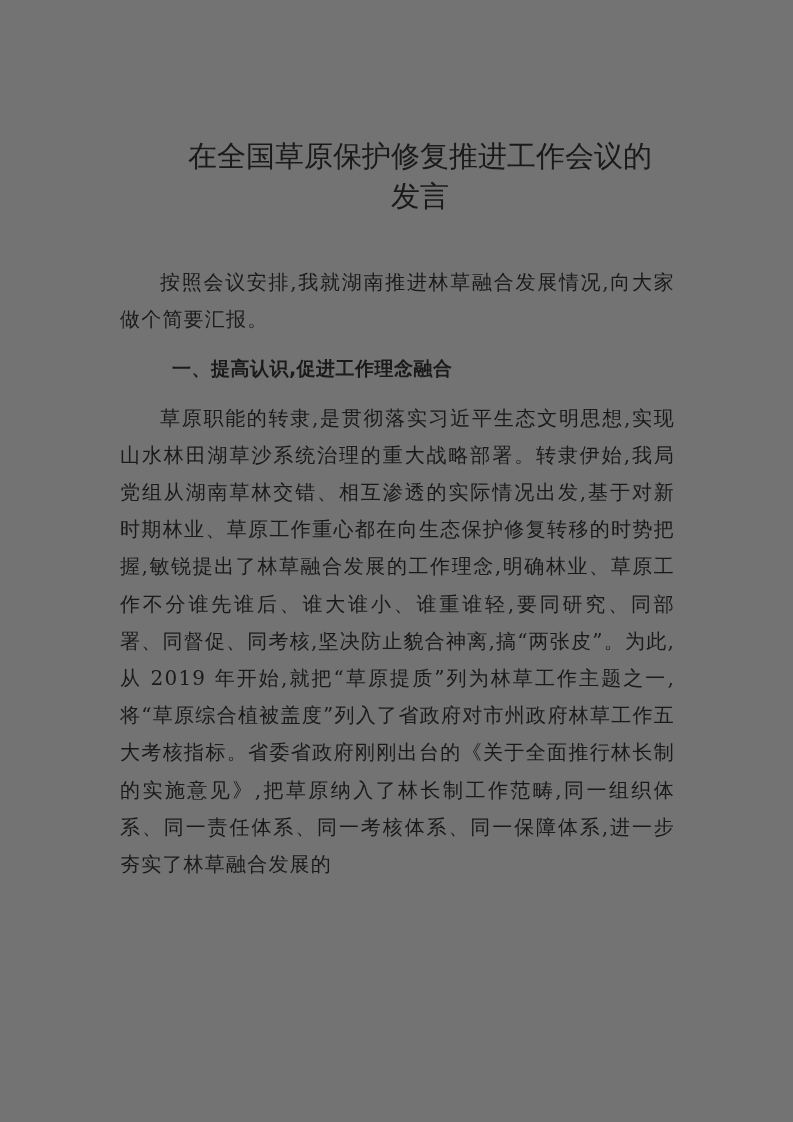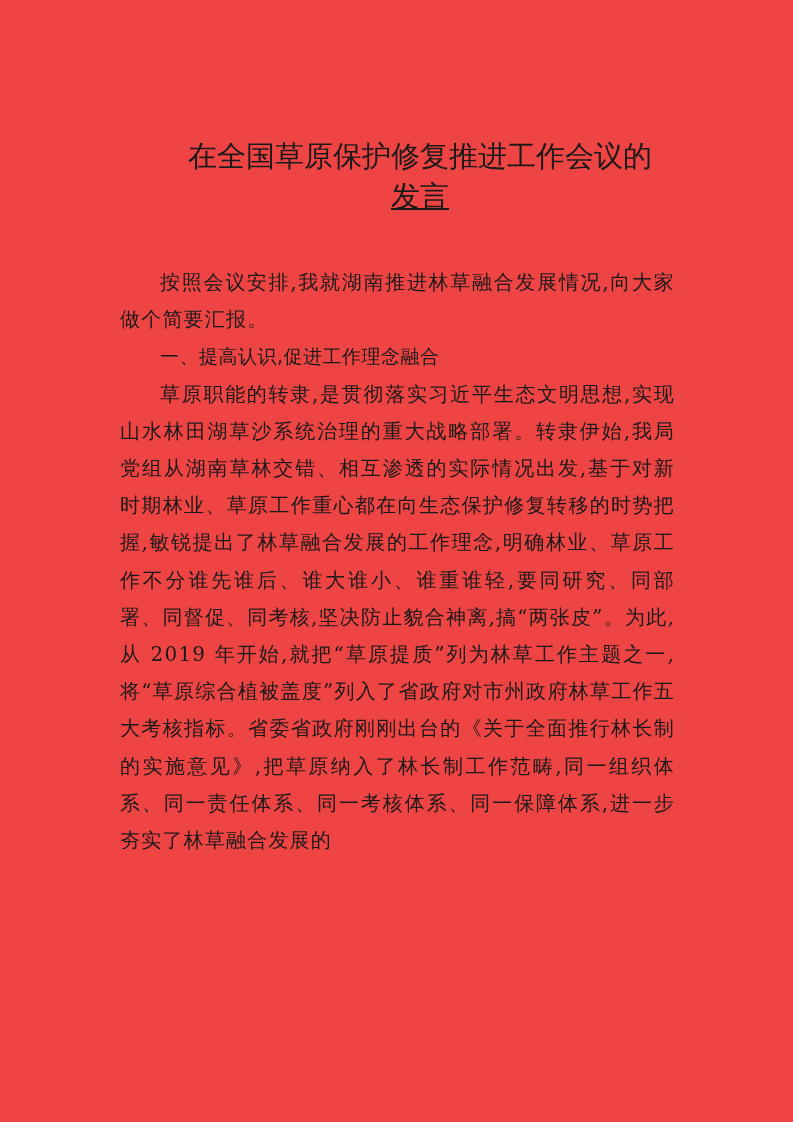--- a/index.html
+++ b/index.html
@@ -13,59 +13,58 @@
       position: relative;
       overflow: hidden;
       font-family: "DejaVu Serif", "Liberation Serif", serif;
       color: #1a1a1a;
     }
     .page {
       position: absolute;
       left: 0; top: 0;
       width: 793px;
       height: 1122px;
-      background: #ef4444;
+      background: #737373;
     }
     .title {
       position: absolute;
       left: 120px;
       width: 600px;
       top: 136px;
       text-align: center;
       font-size: 29px;
       line-height: 40px;
       font-weight: normal;
       letter-spacing: 0px;
       margin: 0;
     }
     .title .t2 {
       display: block;
       text-align: center;
       padding-left: 0px;
-      text-decoration: underline;
     }
     .body-text {
       position: absolute;
       left: 120px;
       top: 264px;
       width: 555px;
       font-size: 20px;
       line-height: 37.2px;
       text-align: justify;
       text-justify: inter-character;
       letter-spacing: 1.2px;
     }
     .body-text p {
       margin: 0;
       text-indent: 2em;
     }
     .body-text h2 {
-      margin: 0;
+      margin: 12px;
       font-family: "DejaVu Sans", "Liberation Sans", sans-serif;
-      font-weight: normal;
+      font-weight: bold;
       font-size: 19px;
       line-height: 37.2px;
       text-indent: 2.1em;
       letter-spacing: 0.5px;
     }
   </style>
 </head>
 <body>
 
 <div class="page">

